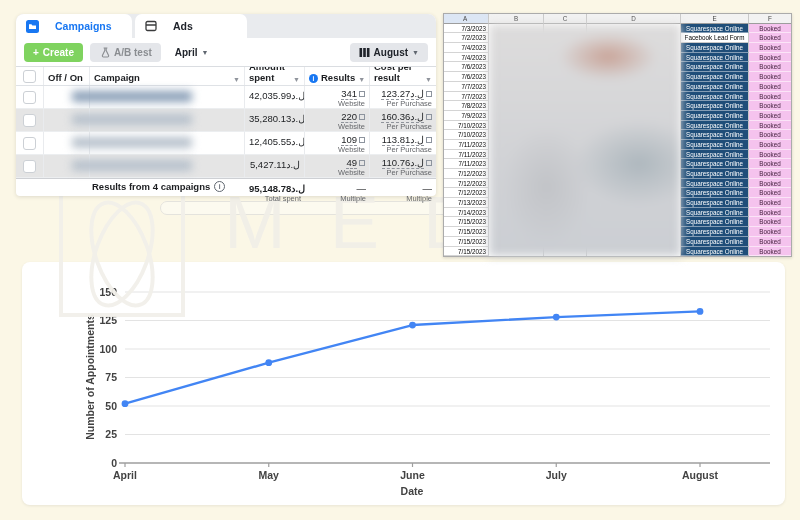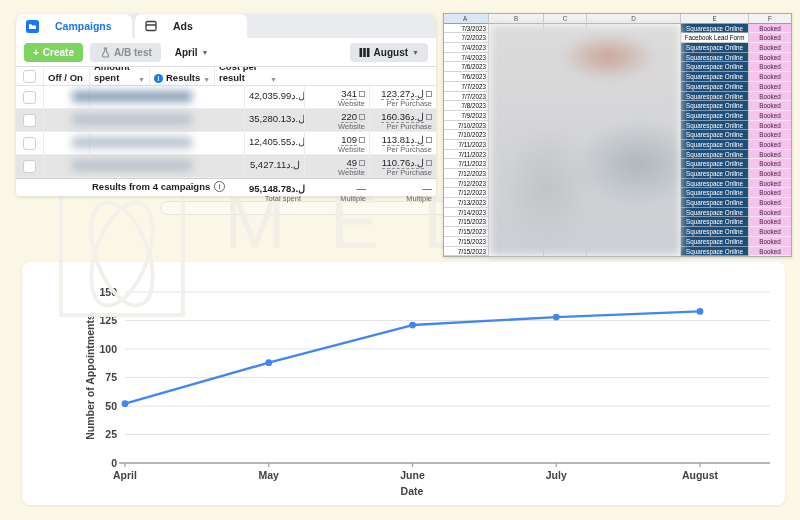--- a/index.html
+++ b/index.html
@@ -143,20 +143,24 @@
       </span>
     </div>
 
     <div class="fbhead">
       <div class="c c0">
           <span class="cb"></span>
         </div>
       <div class="c c1 hcell">
           <span>Off / On</span>
         </div>
+      <div class="c c2 hcell">
+          <span>Campaign</span>
+          <span class="hcaret">▼</span>
+        </div>
       <div class="c c3 hcell">
           <span>Amount spent</span>
           <span class="hcaret">▼</span>
         </div>
       <div class="c c4 hcell">
           <span class="i-blue">i</span>
           <span>Results</span>
           <span class="hcaret">▼</span>
         </div>
       <div class="c c5 hcell">

